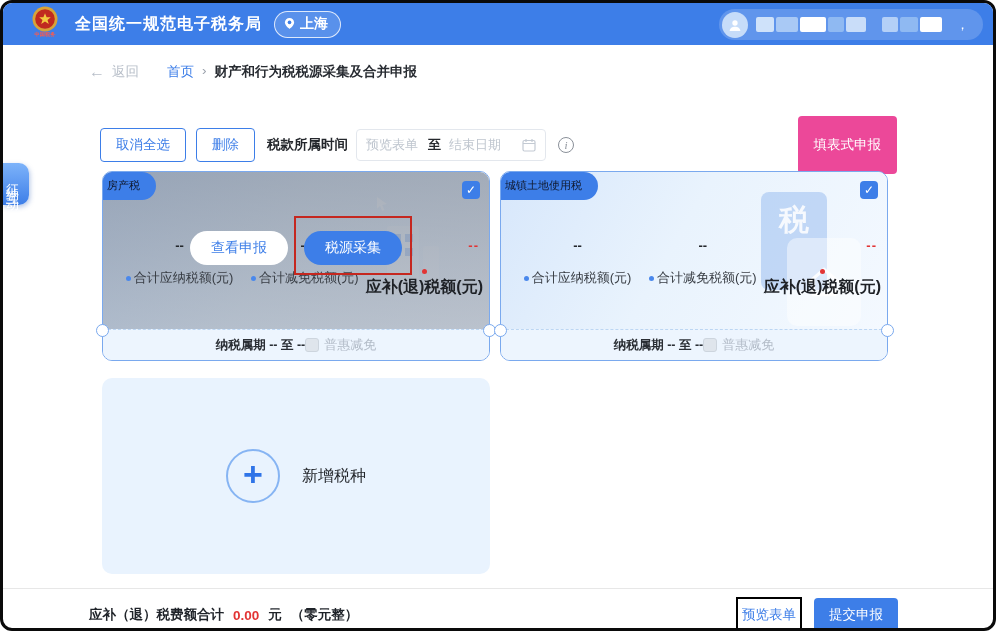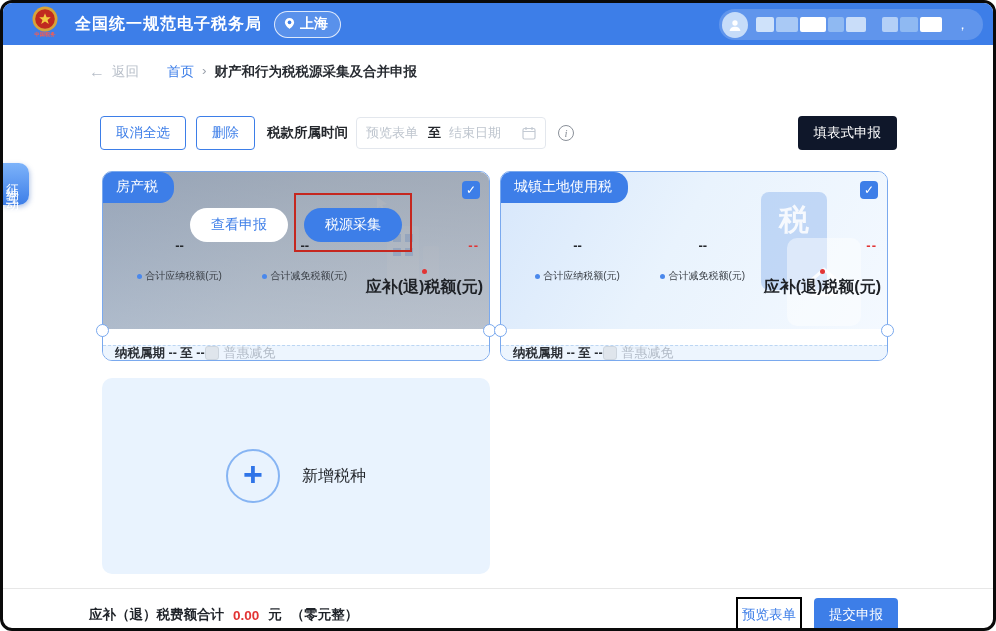--- a/index.html
+++ b/index.html
@@ -39,57 +39,57 @@
   .btn-outline + .btn-outline{margin-left:10px;}
   .tb-label{margin-left:12px;font-weight:700;font-size:13.5px;color:#24272c;}
   .date-range{margin-left:8px;width:190px;height:32px;border:1px solid #e3e7ed;border-radius:4px;display:flex;align-items:center;padding:0 9px;font-size:13px;background:#fff;cursor:text;}
   .ph{color:#bfc6cf;}
   .range-sep{color:#24272c;font-weight:700;margin:0 8px 0 10px;}
   .date-range .end{flex:1;}
   .info-icon{margin-left:12px;width:16px;height:16px;border:1px solid #8a9099;border-radius:50%;color:#8a9099;
     font-size:11px;display:flex;align-items:center;justify-content:center;font-style:italic;font-family:"Liberation Serif",serif;cursor:pointer;}
   .info-icon::after{content:"i";}
   .tb-spacer{flex:1;}
-  .btn-primary{background:#0f172a;color:#fff;border:none;border-radius:4px;padding:8px 16px;font-size:13.5px;cursor:pointer;font-family:inherit;}
+  .btn-primary{background:#ec4899;color:#fff;border:none;border-radius:4px;padding:20px 16px;font-size:13.5px;cursor:pointer;font-family:inherit;}
   
   .card{position:absolute;width:388px;height:190px;border:1px solid #7aa9ee;border-radius:10px;background:#fff;}
   .card.c1{left:99px;top:168px;}
   .card.c2{left:497px;top:168px;}
   .card-upper{position:absolute;left:0;right:0;top:0;bottom:31px;border-radius:9px 9px 0 0;overflow:hidden;
     background:linear-gradient(120deg,#d7e7fb 0%,#e9f3fd 45%,#f4f9ff 100%);}
   .overlay{position:absolute;inset:0;background:linear-gradient(180deg,rgba(99,110,128,0.55),rgba(116,127,144,0.45));}
-  .badge{position:absolute;top:0;left:0;background:#3d7ee8;color:#ffffff;font-size:14px;padding:6px 16px 7px 13px;border-radius:9px 14px 14px 0;z-index:3;}
+  .badge{position:absolute;top:0;left:0;background:#3d7ee8;color:#0f172a;font-size:11px;padding:6px 16px 7px 4px;border-radius:9px 14px 14px 0;z-index:3;}
   .cb{position:absolute;top:9px;right:9px;width:18px;height:18px;border-radius:4px;background:#3d7ee8;color:#fff;font-size:12px;
     display:flex;align-items:center;justify-content:center;z-index:3;cursor:pointer;}
   .cb::after{content:"\2713";}
   .deco-doc{position:absolute;right:60px;top:20px;width:66px;height:98px;background:rgba(125,170,235,0.40);border-radius:8px;
     color:rgba(255,255,255,0.85);font-size:30px;font-weight:bold;display:flex;justify-content:center;padding-top:8px;}
   .deco-house{position:absolute;right:26px;top:66px;width:74px;height:88px;background:rgba(255,255,255,0.45);border-radius:10px;
     display:flex;align-items:center;justify-content:center;}
   .deco-building{position:absolute;right:44px;top:38px;opacity:0.8;}
   .deco-cursor{position:absolute;right:100px;top:24px;}
-  .btn-row{position:absolute;top:36px;left:0;right:0;display:flex;justify-content:center;gap:16px;align-items:center;z-index:4;}
+  .btn-row{position:absolute;top:59px;left:0;right:0;display:flex;justify-content:center;gap:16px;align-items:center;z-index:4;}
   .pill{height:34px;padding:0 21px;border-radius:17px;font-size:14px;border:none;cursor:pointer;font-family:inherit;}
   .pill.white{background:#fff;color:#3d7ee8;}
   .pill.blue{background:#3d7ee8;color:#fff;}
   .btn-wrap{position:relative;display:inline-block;}
   .red-annotation{position:absolute;left:-10px;right:-10px;top:-15px;bottom:-10px;border:2px solid #c5271f;pointer-events:none;}
   .stats{position:absolute;left:12px;right:6px;top:66px;display:flex;align-items:flex-start;z-index:2;}
   .stat{display:flex;flex-direction:column;align-items:center;}
   .stat.s1{width:36%;}
   .stat.s2{width:34%;}
   .stat.s3{flex:1;align-items:flex-end;}
   .val{font-size:13px;color:#24272c;font-weight:600;height:22px;margin-bottom:9px;}
   .stat.s3 .val{color:#e23434;font-weight:700;padding-right:4px;letter-spacing:1px;}
-  .lbl{font-size:10px;color:#383d44;display:flex;align-items:center;gap:3px;white-space:nowrap;}
+  .lbl{font-size:13px;color:#383d44;display:flex;align-items:center;gap:3px;white-space:nowrap;}
   .dot{width:5px;height:5px;border-radius:50%;background:#4a88ec;display:inline-block;}
   .dot.red{background:#e23434;}
   .stat.s3 .lbl{font-size:16px;font-weight:700;color:#1e2126;flex-direction:column;}
-  .card-lower{position:absolute;left:0;right:0;bottom:0;height:15px;background:#edf5fe;border-radius:0 0 9px 9px;
-    border-top:1px dashed #bcd6f3;display:flex;align-items:center;justify-content:flex-start;padding:0 12px;}
+  .card-lower{position:absolute;left:0;right:0;bottom:0;height:31px;background:#edf5fe;border-radius:0 0 9px 9px;
+    border-top:1px dashed #bcd6f3;display:flex;align-items:center;justify-content:center;padding:0 12px;}
   .period{font-size:12.5px;color:#2a2e34;font-weight:600;}
   .relief{display:flex;align-items:center;gap:5px;color:#b3bcc8;font-size:13px;cursor:pointer;}
   .gray-cb{width:14px;height:14px;border-radius:3px;background:#dfe5ec;border:1px solid #cdd5de;}
   .notch{position:absolute;width:13px;height:13px;border-radius:50%;background:#fff;border:1px solid #7aa9ee;top:152px;z-index:5;}
   .notch.l{left:-7px;}
   .notch.r{right:-7px;}
   
   .add-card{position:absolute;left:99px;top:375px;width:388px;height:196px;background:#e9f3fe;border-radius:10px;
     display:flex;align-items:center;justify-content:center;gap:22px;cursor:pointer;}
   .plus-circle{width:54px;height:54px;border-radius:50%;border:2px solid #86b4f3;color:#2f74e8;font-size:34px;font-weight:600;

